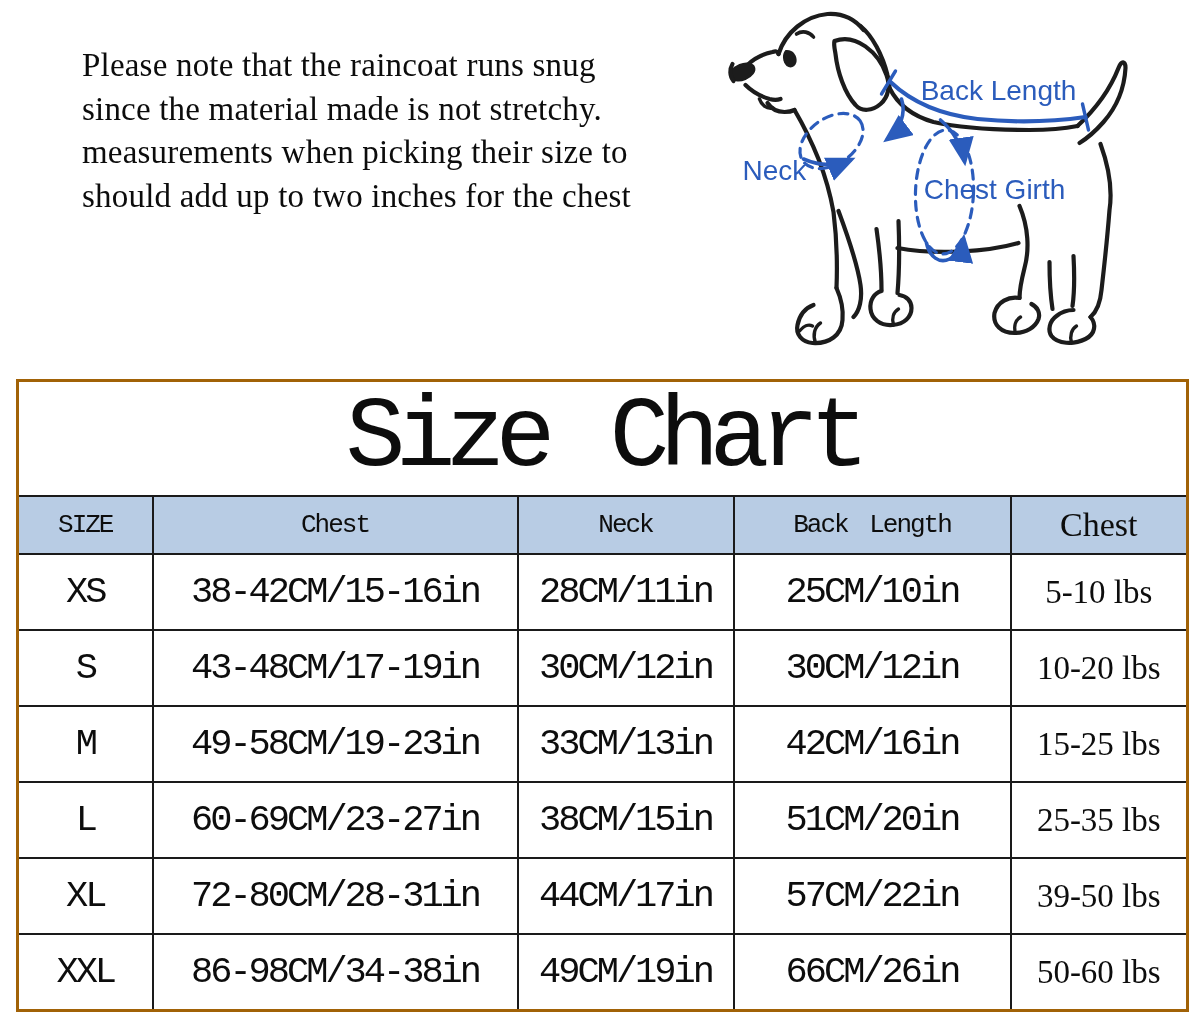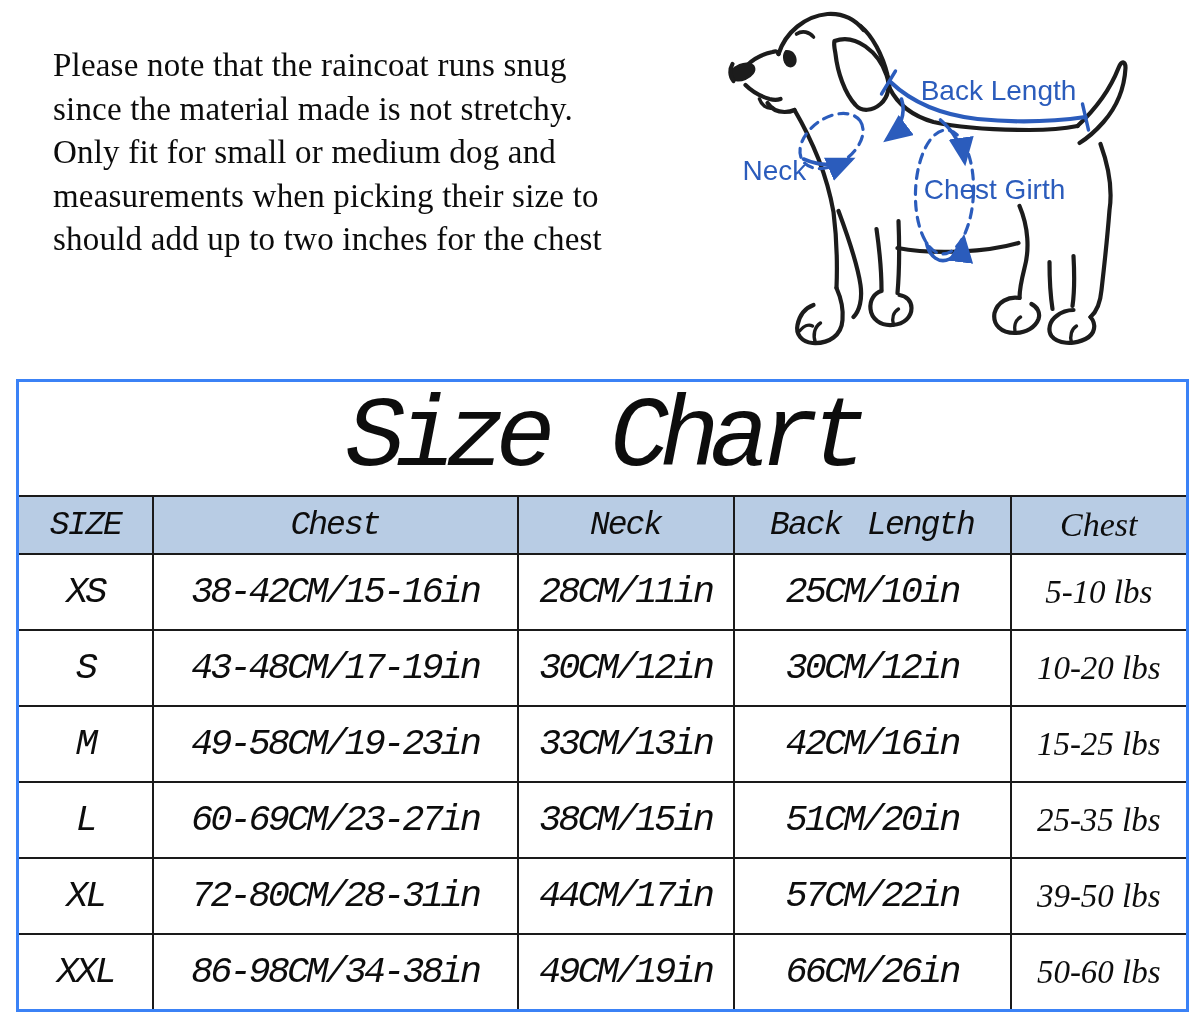--- a/index.html
+++ b/index.html
@@ -2,63 +2,62 @@
 <html><head>
 <meta charset="utf-8">
 <style>
   html,body{margin:0;padding:0;}
   body{
     width:1200px;height:1019px;position:relative;background:#ffffff;
     font-family:"Liberation Serif",serif;overflow:hidden;
   }
   
   .note{
-    position:absolute;left:53px;top:44px;color:#0c0c0c;
+    position:absolute;left:82px;top:44px;color:#0c0c0c;
     font-size:33px;line-height:43.5px;letter-spacing:.2px;
   }
   .note div{white-space:nowrap;}
   
   .dog-wrap{position:absolute;left:695px;top:0;width:505px;height:380px;}
   .dog-wrap svg{display:block;}
   
   table.size-chart{
     position:absolute;left:16px;top:379px;width:1170px;
     border-collapse:collapse;table-layout:fixed;
-    border:3px solid #3b82f6;background:#ffffff;font-style:italic;
+    border:3px solid #a16207;background:#ffffff;
   }
   table.size-chart td,table.size-chart th{
     border:2px solid #1a1a1a;text-align:center;vertical-align:middle;
     padding:0;color:#0d0d0d;overflow:hidden;
   }
   .title-cell{
     height:98px;
     font-family:"Liberation Mono",monospace;
     font-size:100px;letter-spacing:-10px;word-spacing:14px;
     padding-left:150px;font-weight:400;
   }
   .head-row th{
     height:56px;background:#b8cce4;font-weight:400;
     font-family:"Liberation Mono",monospace;
-    font-size:33px;letter-spacing:-2px;word-spacing:8px;
+    font-size:26px;letter-spacing:-2px;word-spacing:8px;
   }
   .head-row th.serif{font-family:"Liberation Serif",serif;font-size:34px;letter-spacing:0;}
   .data-row td{
     height:74px;
     font-family:"Liberation Mono",monospace;
     font-size:37px;letter-spacing:-3px;
   }
   .data-row td.serif{font-family:"Liberation Serif",serif;font-size:33px;letter-spacing:0;margin-left:16px;}
 </style>
 </head>
 <body>
 
 <div class="note">
   <div>Please note that the raincoat runs snug</div>
   <div>since the material made is not stretchy.</div>
-  <div>Only fit for small or medium dog and</div>
   <div>measurements when picking their size to</div>
   <div>should add up to two inches for the chest</div>
 </div>
 
 <div class="dog-wrap">
 <svg width="505" height="380" viewBox="0 0 500 380" xmlns="http://www.w3.org/2000/svg">
   <defs>
     <marker id="ah" orient="auto" markerUnits="strokeWidth" markerWidth="9" markerHeight="8" refX="6.5" refY="3.5">
       <path d="M0,0 L8,3.5 L0,7 Z" fill="#2b5cbc"></path>
     </marker>

